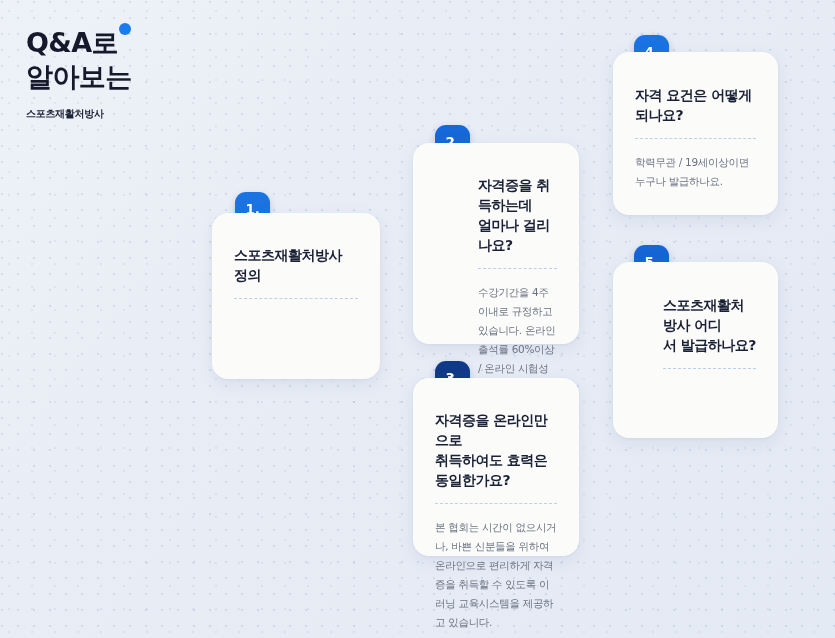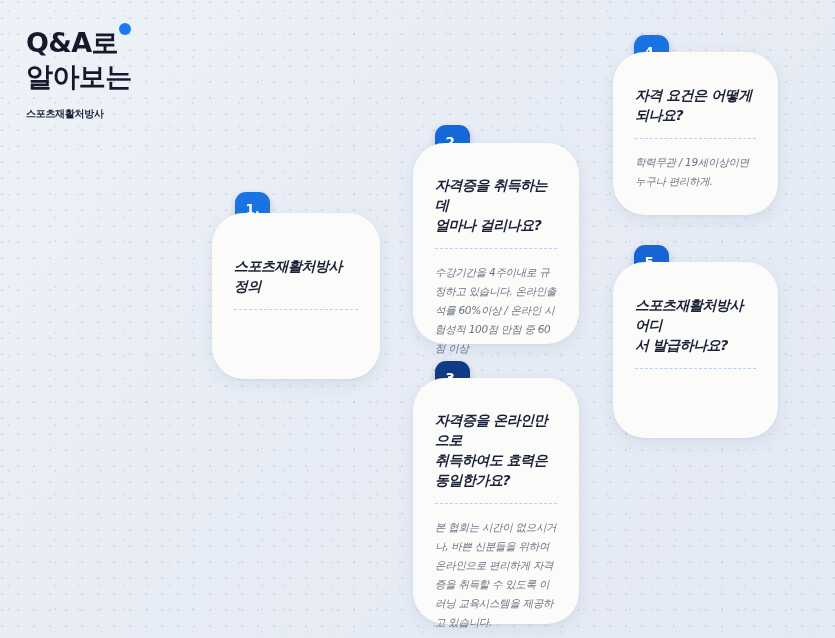--- a/index.html
+++ b/index.html
@@ -57,25 +57,24 @@
     font-size: 10px;
     font-weight: 700;
     color: #1d2336;
     letter-spacing: -0.3px;
   }
 
   
   .card {
     position: absolute;
     background: #fbfbfa;
-    border-radius: 32px;
+    border-radius: 16px;
     box-shadow: 0 5px 16px rgba(90,115,160,0.11),
                 0 1px 3px rgba(90,115,160,0.07);
     box-sizing: border-box;
-    font-style: italic;
   }
   .card-inner {
     padding: 0 22px;
     height: 100%;
     box-sizing: border-box;
     display: flex;
     flex-direction: column;
   }
   .badge {
     position: absolute;
@@ -108,37 +107,37 @@
     font-size: 10.5px;
     line-height: 19px;
     color: #6b7382;
     letter-spacing: -0.3px;
     margin-top: 14px;
   }
 
   
   #card-1 { left: 212px; top: 213px; width: 168px; height: 166px; }
   #badge-1 { left: 235px; top: 192px; }
-  #card-1 .card-inner { padding-top: 32px; margin-top: 11px; }
+  #card-1 .card-inner { padding-top: 32px; }
 
-  #card-2 { left: 413px; top: 143px; width: 166px; height: 201px; }
+  #card-2 { left: 413px; top: 143px; width: 166px; height: 201px; padding-left: 43px; }
   #badge-2 { left: 435px; top: 125px; }
   #card-2 .card-inner { padding-top: 32px; }
 
-  #card-3 { left: 413px; top: 378px; width: 166px; height: 246px; }
+  #card-3 { left: 413px; top: 378px; width: 166px; height: 178px; }
   #badge-3 { left: 435px; top: 361px; }
   #card-3 .card-inner { padding-top: 32px; }
 
   #card-4 { left: 613px; top: 52px; width: 165px; height: 163px; }
   #badge-4 { left: 634px; top: 35px; }
   #card-4 .card-inner { padding-top: 33px; }
 
   #card-5 { left: 613px; top: 262px; width: 165px; height: 176px; }
   #badge-5 { left: 634px; top: 245px; }
-  #card-5 .card-inner { padding-top: 33px; }
+  #card-5 .card-inner { padding-top: 33px; margin-left: 28px; }
 </style>
 </head>
 <body>
 
 <div id="stage">
 
   <div id="headline">
     <div id="accent-dot" style="background: rgb(26, 124, 240);"></div>
     <div class="headline-line">Q&amp;A로</div>
     <div class="headline-line">알아보는</div>
@@ -173,21 +172,21 @@
       <div class="card-body">본 협회는 시간이 없으시거나, 바쁜 신분들을 위하여 온라인으로 편리하게 자격증을 취득할 수 있도록 이러닝 교육시스템을 제공하고 있습니다.</div>
     </div>
   </div>
 
   <div class="badge" id="badge-4" style="background: rgb(26, 115, 224);">4.</div>
   <div class="card" id="card-4">
     <div class="card-inner">
       <div class="card-title">자격 요건은 어떻게
 되나요?</div>
       <div class="divider"></div>
-      <div class="card-body">학력무관 / 19세이상이면 누구나 편리하게.</div>
+      <div class="card-body">학력무관 / 19세이상이면 누구나 발급하나요.</div>
     </div>
   </div>
 
   <div class="badge" id="badge-5" style="background: rgb(21, 101, 212);">5.</div>
   <div class="card" id="card-5">
     <div class="card-inner">
       <div class="card-title">스포츠재활처방사 어디
 서 발급하나요?</div>
       <div class="divider"></div>
     </div>

